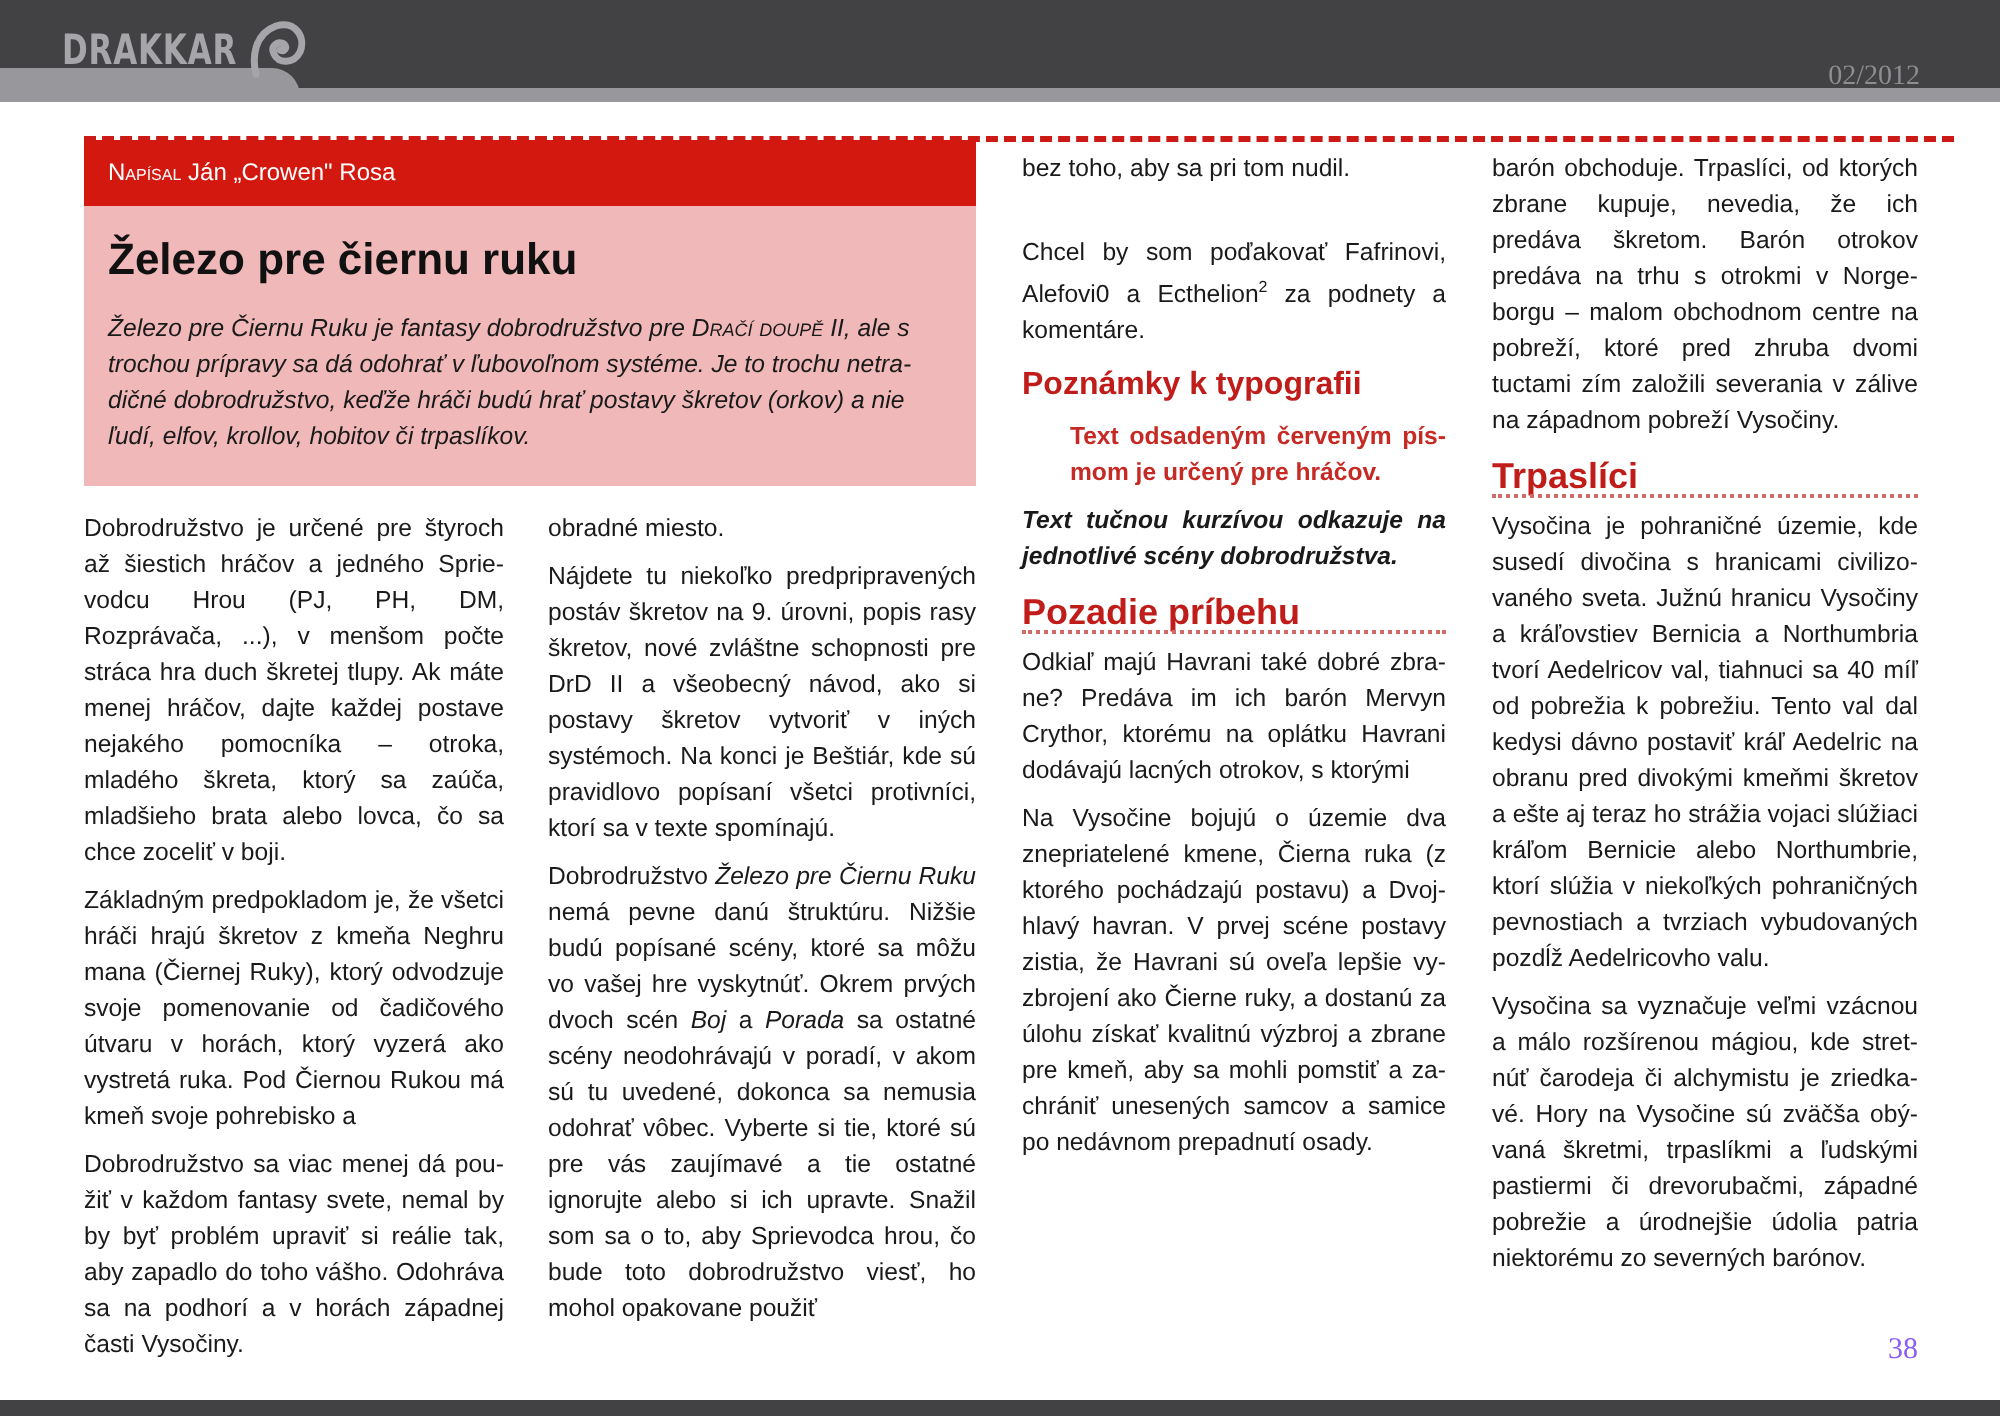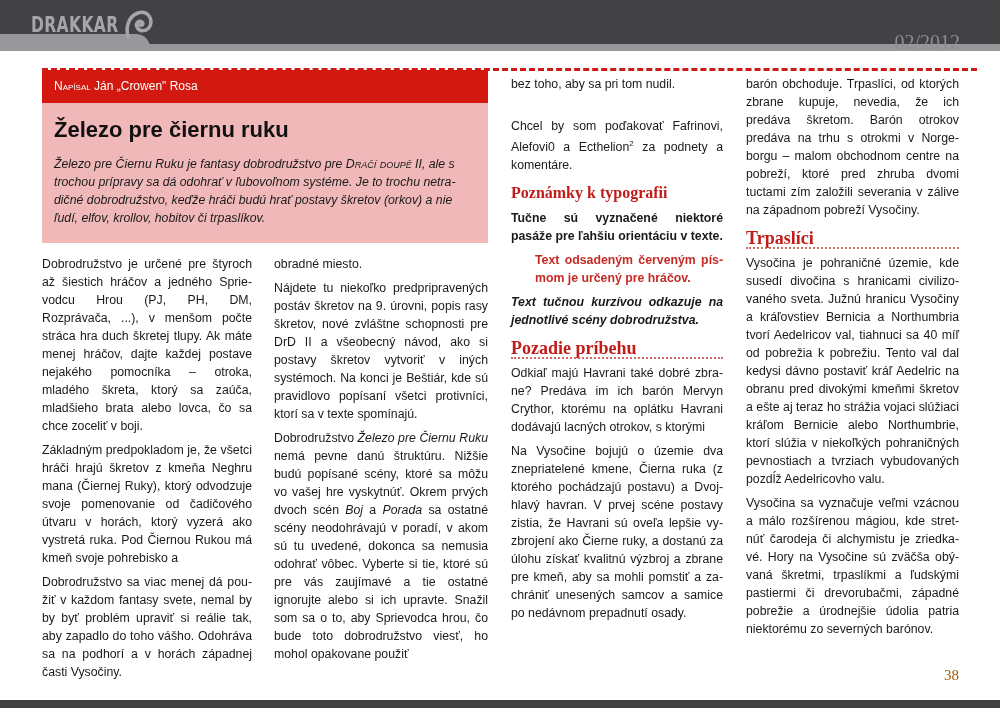--- a/index.html
+++ b/index.html
@@ -3,41 +3,41 @@
 <meta charset="utf-8">
 <style>
   html, body { margin:0; padding:0; }
   body { width:1000px; height:708px; position:relative; overflow:hidden; background:#ffffff;
          font-family:"Liberation Sans", "DejaVu Sans", sans-serif; color:#1a1a1a; }
   .header { position:absolute; left:0; top:0; width:1000px; height:44px; background:#424143; }
   .header-band { position:absolute; left:0; top:44px; width:1000px; height:7px; background:#98979b; }
   .header-swoosh { position:absolute; left:0; top:34px; width:150px; height:17px; background:#98979b; border-top-right-radius:14px; }
   .logo { position:absolute; left:31px; top:13px; font-family:"DejaVu Sans Condensed","DejaVu Sans", sans-serif; font-weight:bold; font-size:21px; letter-spacing:0.5px; color:#a6a5a9; transform:scaleX(0.82); transform-origin:left top; }
   .logo-spiral { position:absolute; left:124px; top:9px; width:30px; height:30px; }
-  .issue { position:absolute; right:40px; top:31px; font-family:"Liberation Serif", serif; font-size:20px; color:#8e8d91; }
+  .issue { position:absolute; right:40px; top:31px; font-family:"Liberation Serif", serif; font-size:14px; color:#8e8d91; }
   .dash-line { position:absolute; left:42px; top:68px; width:935px; height:0; border-top:3px dashed #cc1b17; }
   .author-bar { position:absolute; left:42px; top:70px; width:446px; height:33px; background:#d2180f; color:#fff; font-size:12px; line-height:33px; padding-left:12px; box-sizing:border-box; }
   .author-bar .sc { font-variant:small-caps; }
   .intro-box { position:absolute; left:42px; top:103px; width:446px; height:140px; background:#f0b8b8; box-sizing:border-box; padding:14px 12px 0 12px; }
   .title { font-weight:bold; font-size:22px; color:#111; margin:0 0 12px 0; }
   .lead { font-style:italic; font-size:12.3px; line-height:18px; margin:0; text-align:left; }
   .lead .sc { font-variant:small-caps;text-align:right; }
   .col { position:absolute; top:0; font-size:12.3px; line-height:18px; text-align:justify; }
   .col p { margin:0 0 6px 0; hyphens:manual; }
   .col1 { left:42px; top:255px; width:210px; }
   .col2 { left:274px; top:255px; width:214px; }
   .col3 { left:511px; top:75px; width:212px; }
   .col4 { left:746px; top:75px; width:213px; }
-  .sec-title { font-family:Liberation Serif, serif; font-weight:bold; color:#c01d1a; font-size:16px; margin:10px 0 6px 0; padding-bottom:1px; position:relative; display:block; }
+  .sec-title { font-family:Liberation Sans, sans-serif; font-weight:bold; color:#c01d1a; font-size:16px; margin:10px 0 6px 0; padding-bottom:1px; position:relative; display:block; }
   .sec-title.big { font-size:18px; }
   .sec-title .ul { position:absolute; left:0; right:0; bottom:-1px; height:0; border-bottom:2px dotted #d26a66; }
   .bold { font-weight:bold; }
   .red-indent { color:#c62a25; padding-left:24px;font-weight:bold; }
   .bolditalic { font-weight:bold; font-style:italic; }
-  .page-num { position:absolute; right:41px; top:667px; font-family:"Liberation Serif", serif; font-size:15px; color:#a16207; }
+  .page-num { position:absolute; right:41px; top:667px; font-family:"Liberation Serif", serif; font-size:15px; color:#8b5cf6; }
   .footer { position:absolute; left:0; top:700px; width:1000px; height:8px; background:#424143; }
 </style>
 </head>
 <body>
 
 <div class="header"></div>
 <div class="header-swoosh"></div>
 <div class="header-band"></div>
 <div class="logo">DRAKKAR</div>
 <svg class="logo-spiral" viewBox="0 0 30 30">
@@ -66,21 +66,20 @@
 <div class="col col2">
   <p>obradné miesto.</p>
   <p>Nájdete tu niekoľko predpriprave­ných postáv škretov na 9. úrovni, po­pis rasy škretov, nové zvláštne schop­nosti pre DrD II a všeobecný návod, ako si postavy škretov vytvoriť v iných systémoch. Na konci je Bešti­ár, kde sú pravidlovo popísaní všetci protivníci, ktorí sa v texte spomínajú.</p>
   <p><span>Dobrodružstvo </span><i>Železo pre Čiernu Ruku</i><span> nemá pevne danú štruktúru. Nižšie budú popísané scény, ktoré sa môžu vo vašej hre vyskytnúť. Okrem prvých dvoch scén </span><i>Boj</i><span> a </span><i>Porada</i><span> sa ostatné scény neodohrávajú v pora­dí, v akom sú tu uvedené, dokonca sa nemusia odohrať vôbec. Vyberte si tie, ktoré sú pre vás zaujímavé a tie ostatné ignorujte alebo si ich uprav­te. Snažil som sa o to, aby Sprievod­ca hrou, čo bude toto dobrodružstvo viesť, ho mohol opakovane použiť</span></p>
 </div>
 
 <div class="col col3">
   <p style="margin-bottom:24px">bez toho, aby sa pri tom nudil.</p>
   <p><span>Chcel by som poďakovať Fafrinovi, Alefovi0 a Ecthelion</span><sup style="font-size:8px">2</sup><span> za podnety a komentáre.</span></p>
   <div class="sec-title nodeco"><span>Poznámky k typografii</span></div>
-  <p class="bold">Tučne sú vyznačené niektoré pasáže pre ľahšiu orientáciu v texte.</p>
   <p class="red-indent">Text odsadeným červeným pís­mom je určený pre hráčov.</p>
   <p class="bolditalic">Text tučnou kurzívou odkazuje na jednotlivé scény dobrodružstva.</p>
   <div class="sec-title big"><span>Pozadie príbehu</span><span class="ul"></span></div>
   <p>Odkiaľ majú Havrani také dobré zbra­ne? Predáva im ich barón Mervyn Crythor, ktorému na oplátku Havrani dodávajú lacných otrokov, s ktorými</p>
   <p>Na Vysočine bojujú o územie dva znepriatelené kmene, Čierna ruka (z ktorého pochádzajú postavu) a Dvoj­hlavý havran. V prvej scéne postavy zistia, že Havrani sú oveľa lepšie vy­zbrojení ako Čierne ruky, a dostanú za úlohu získať kvalitnú výzbroj a zbrane pre kmeň, aby sa mohli pomstiť a za­chrániť unesených samcov a samice po nedávnom prepadnutí osady.</p>
 </div>
 
 <div class="col col4">
   <p>barón obchoduje. Trpaslíci, od kto­rých zbrane kupuje, nevedia, že ich predáva škretom. Barón otrokov predáva na trhu s otrokmi v Norge­borgu – malom obchodnom centre na pobreží, ktoré pred zhruba dvomi tuctami zím založili severania v zálive na západnom pobreží Vysočiny.</p>
   <div class="sec-title big"><span>Trpaslíci</span><span class="ul"></span></div>

